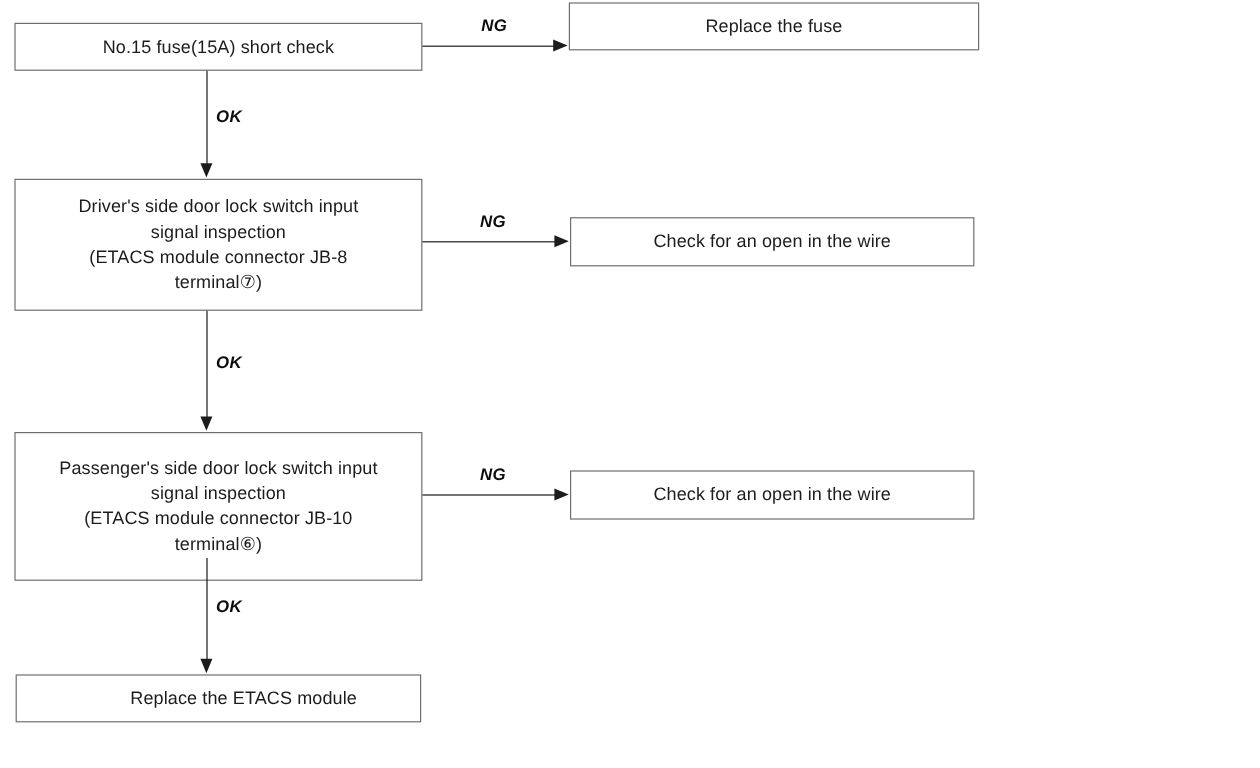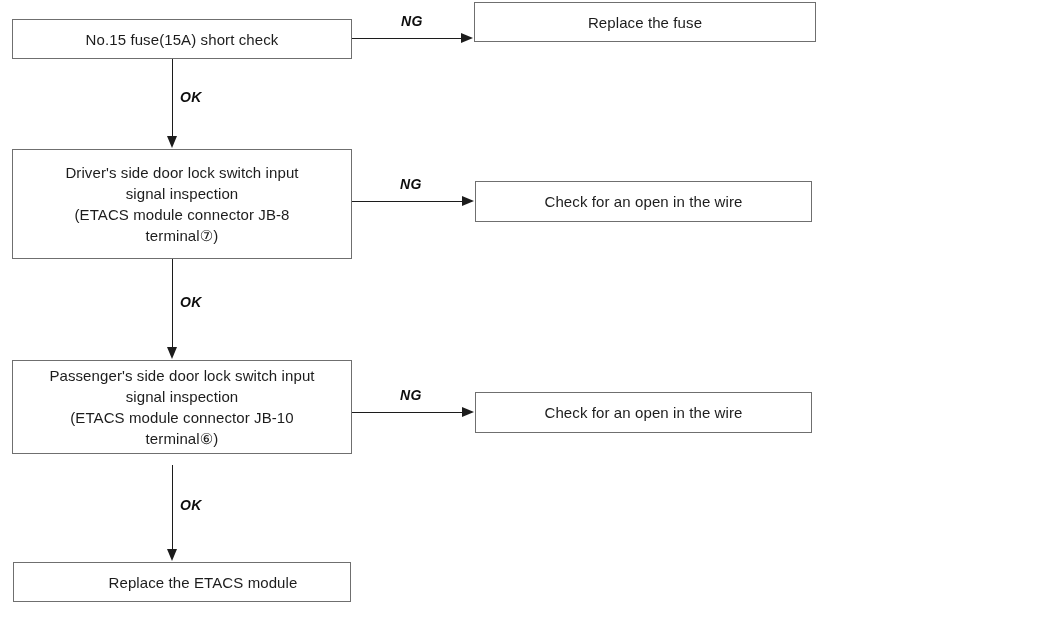--- a/index.html
+++ b/index.html
@@ -32,21 +32,21 @@
     line-height: 21px;
     letter-spacing: 0.1px;
   }
   .node .inner {
     padding: 0 8px;
     white-space: pre-line;
   }
   
   #node-fuse-check      { left: 12px;  top: 19px;  width: 340px; height: 40px; }
   #node-driver-switch   { left: 12px;  top: 149px; width: 340px; height: 110px; }
-  #node-passenger-switch{ left: 12px;  top: 360px; width: 340px; height: 94px; }
+  #node-passenger-switch{ left: 12px;  top: 360px; width: 340px; height: 124px; }
   #node-replace-etacs   { left: 13px;  top: 562px; width: 338px; height: 40px; padding-left: 42px; }
   
   #node-replace-fuse    { left: 474px; top: 2px;  width: 342px; height: 40px; }
   #node-open-wire-1     { left: 475px; top: 181px; width: 337px; height: 41px; }
   #node-open-wire-2     { left: 475px; top: 392px; width: 337px; height: 41px; }
 
   
   .vline {
     position: absolute;
     width: 0;

